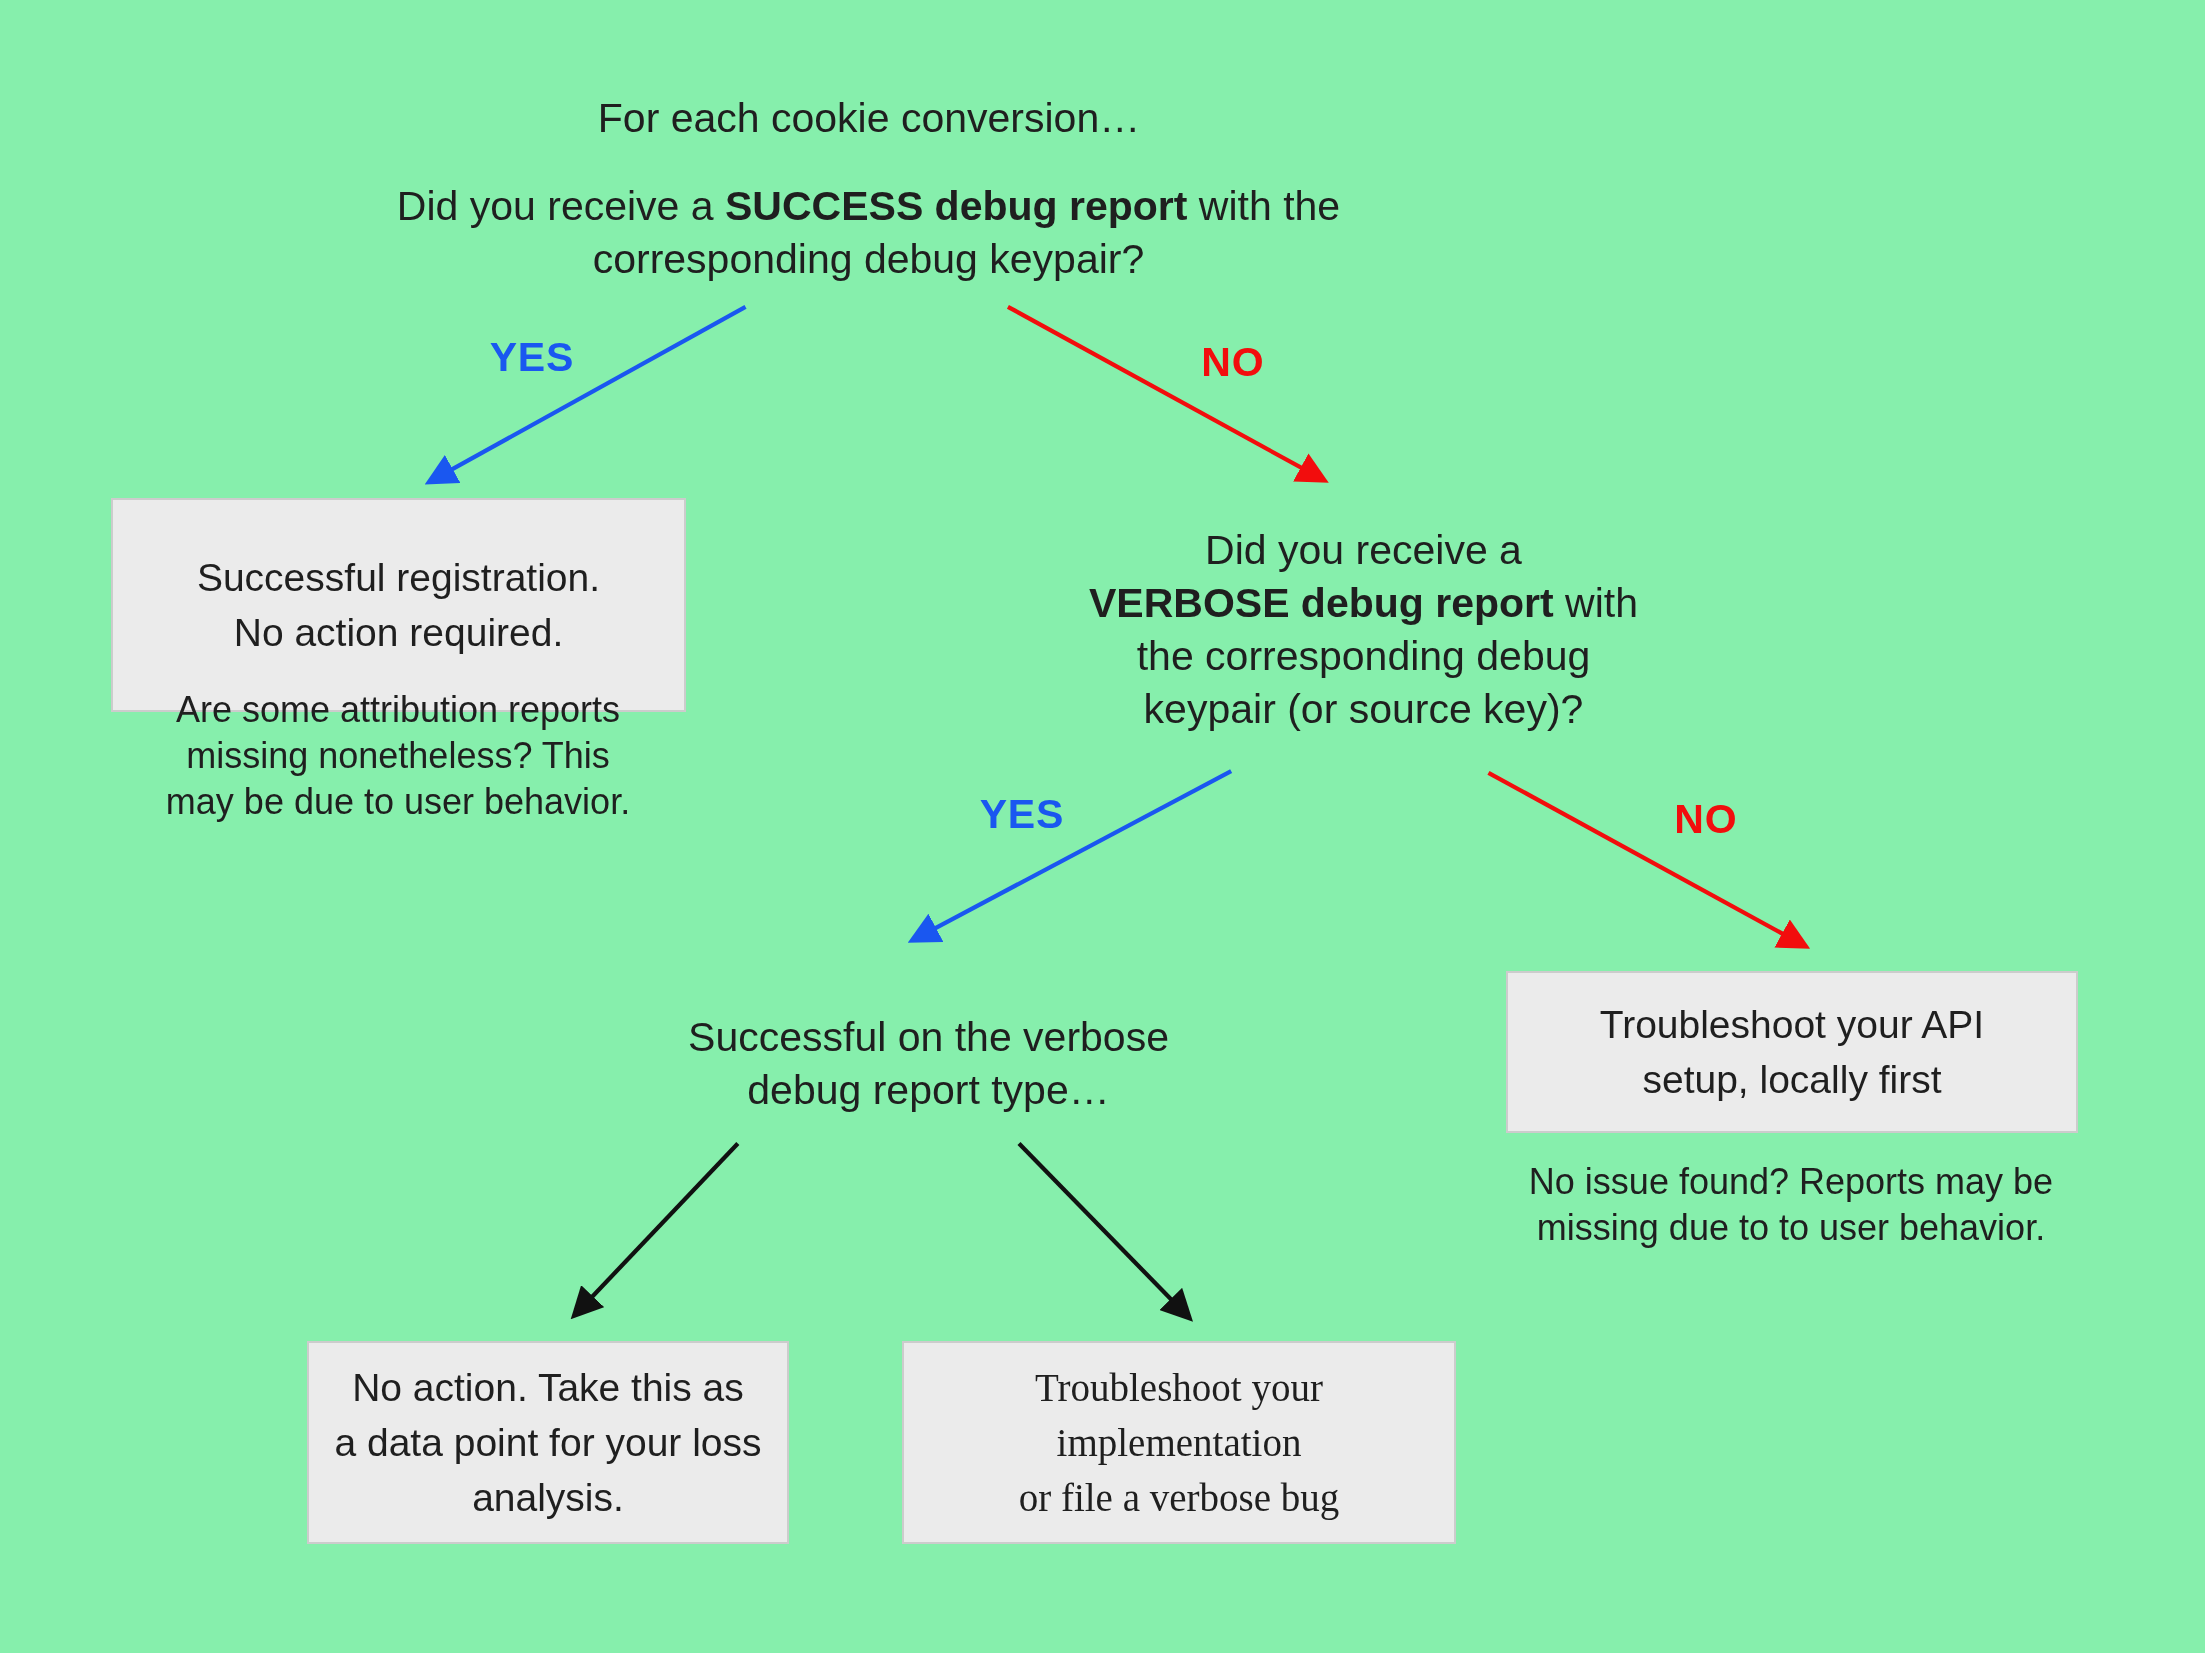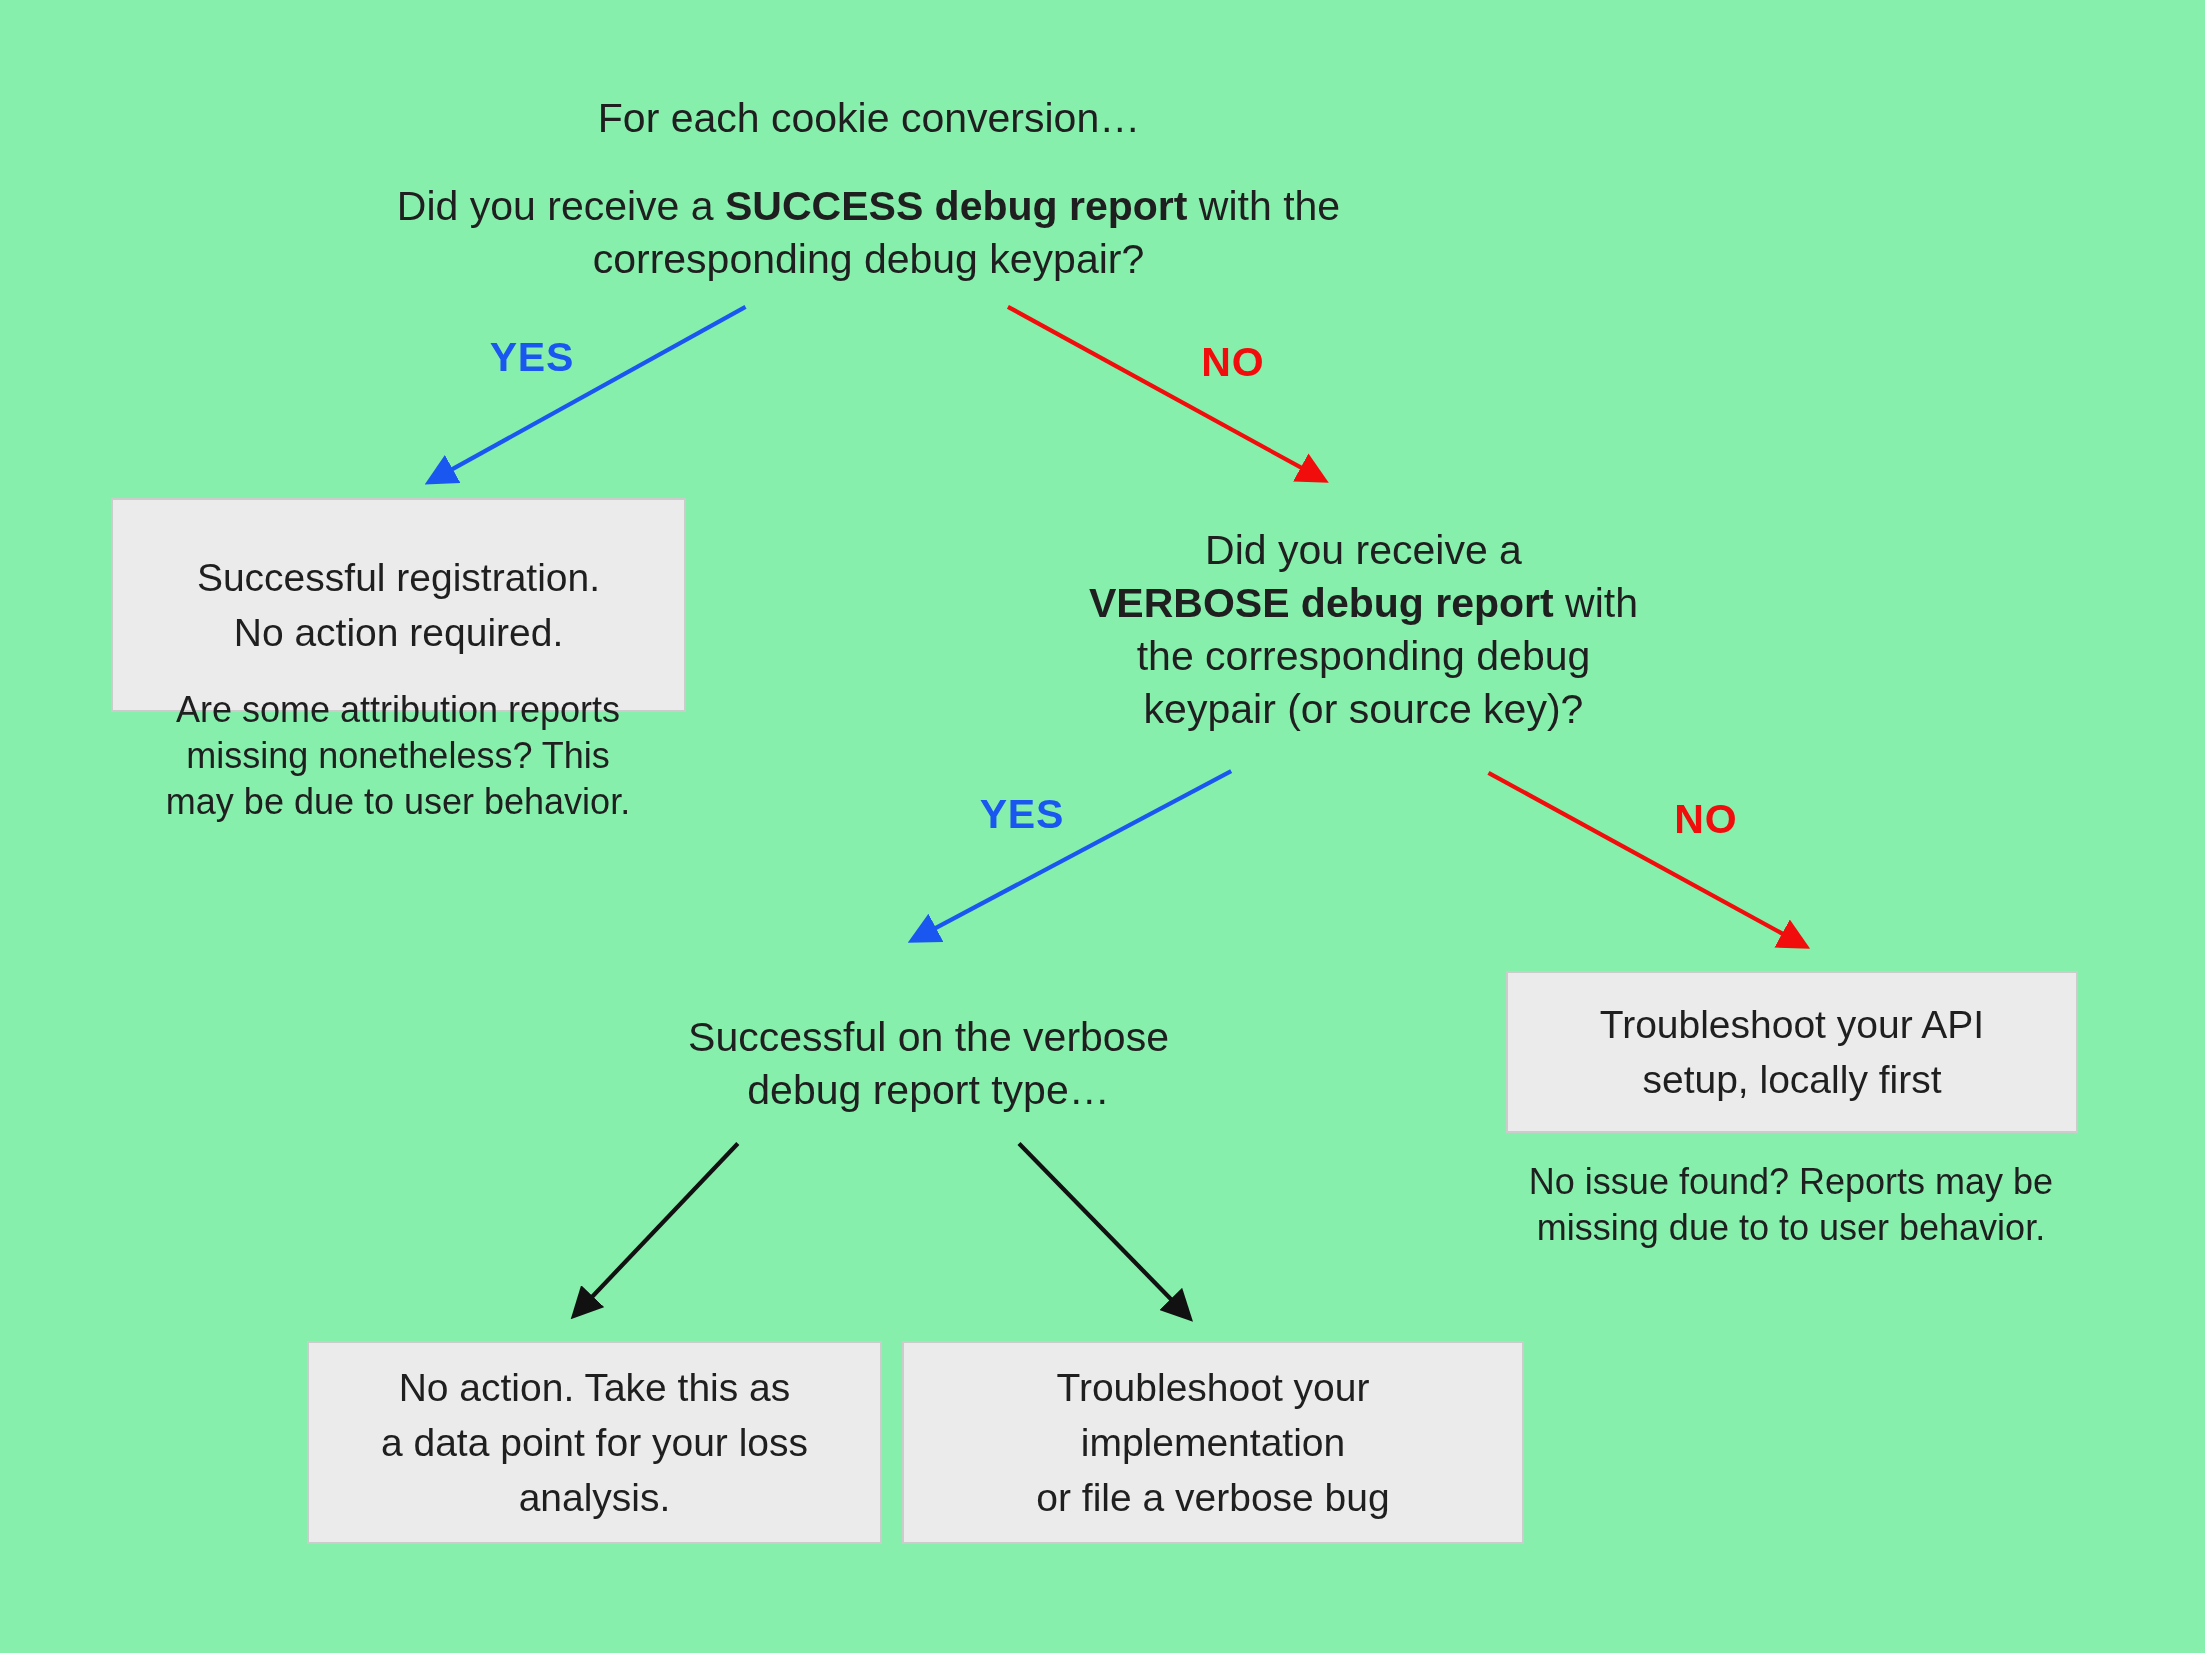--- a/index.html
+++ b/index.html
@@ -132,29 +132,29 @@
       <div>Troubleshoot your API</div>
       <div>setup, locally first</div>
     </div>
   </div>
 
   <div class="note" style="left:1467px; top:1159px; width:648px;">
     <div>No issue found? Reports may be</div>
     <div>missing due to to user behavior.</div>
   </div>
 
-  <div class="box" style="left:307px; top:1341px; width:575px; height:203px;">
+  <div class="box" style="left:307px; top:1341px; width:482px; height:203px;">
     <div>
       <div>No action. Take this as</div>
       <div>a data point for your loss</div>
       <div>analysis.</div>
     </div>
   </div>
 
-  <div class="box" style="left:902px; top:1341px; width:622px; height:203px;">
+  <div class="box" style="left:902px; top:1341px; width:554px; height:203px;font-family:Liberation Serif, serif;">
     <div>
       <div>Troubleshoot your</div>
       <div>implementation</div>
       <div>or file a verbose bug</div>
     </div>
   </div>
 
 </div>
 
 

